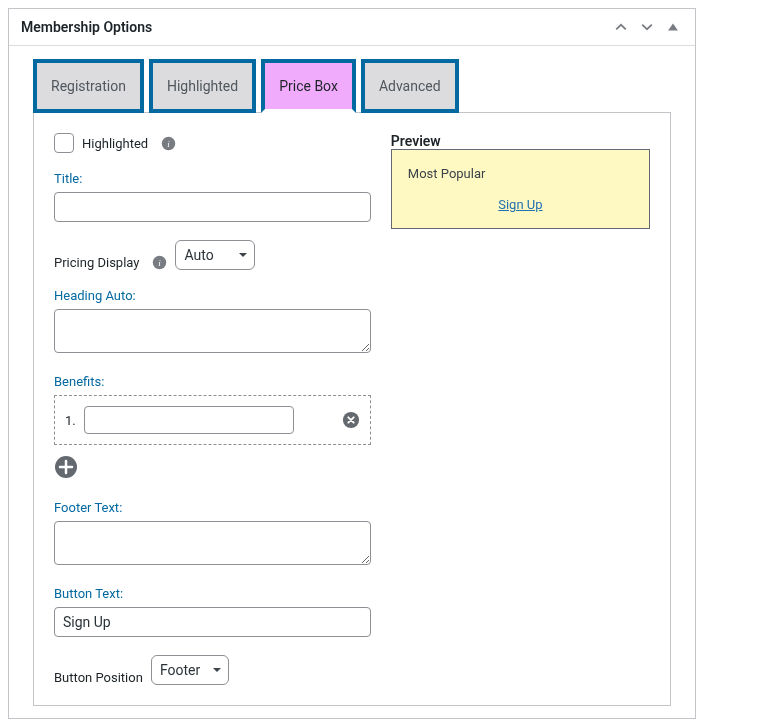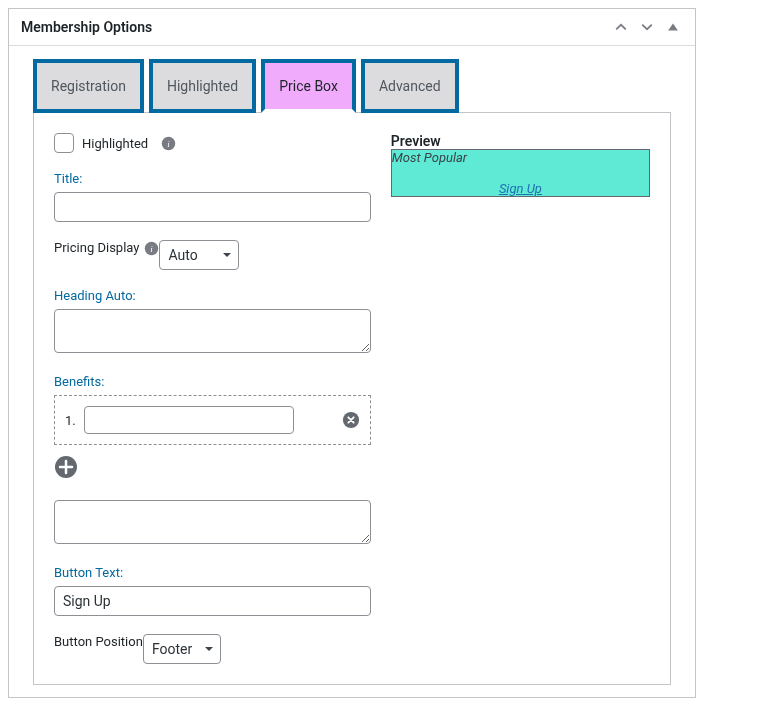--- a/index.html
+++ b/index.html
@@ -110,32 +110,32 @@
       padding: 4px 8px;
       font-size: 14px;
       font-family: inherit;
       background: #fff;
       color: #2c3338;
     }
     input[type="text"].full { width: 100%; height: 30px; }
     textarea.full { width: 100%; height: 44px; resize: both; }
     select { height: 30px; padding-right: 24px; }
     .select-wrap { position: relative; display: inline-block; }
-    .select-wrap select { appearance: none; -webkit-appearance: none; }
+    .select-wrap select { appearance: none; border-radius: 6px; -webkit-appearance: none; }
     .select-wrap .chevron {
       position: absolute;
       right: 6px;
       top: 50%;
       transform: translateY(-50%);
       pointer-events: none;
       width: 12px;
       height: 12px;
       color: #3c434a;
     }
-    .inline-row { display: flex; align-items: flex-start; }
+    .inline-row { display: flex; align-items: flex-end; gap: 8px; }
     .benefits-box {
       border: 1px dashed #8c8f94;
       padding: 10px;
       display: flex;
       align-items: center;
       gap: 8px;
     }
     .benefits-box .num { font-size: 13px; }
     .benefits-box input { flex: 0 0 auto; width: 210px; height: 28px; }
     .benefits-box .spacer { flex: 1; }
@@ -152,22 +152,22 @@
       color: #646970;
       cursor: pointer;
       display: inline-flex;
     }
     .preview-title {
       font-weight: 600;
       font-size: 14px;
     }
     .preview-box {
       border: 1px solid #646970;
-      background: #5eead4;
-      font-style: italic;
+      background: #fef9c3;
+      padding: 16px;
     }
     .preview-box-title {
       font-size: 13px;
       color: #3c434a;
       margin-bottom: 16px;
     }
     .preview-link {
       display: block;
       text-align: center;
       color: #2271b1;
@@ -271,20 +271,21 @@
             </div>
             <span class="add-btn">
               <svg viewBox="0 0 24 24" width="24" height="24" fill="currentColor">
                   <circle cx="12" cy="12" r="11"></circle>
                   <path d="M12 6v12M6 12h12" stroke="#fff" stroke-width="2.5" stroke-linecap="round"></path>
                 </svg>
             </span>
           </div>
 
           <div class="field-row">
+            <label class="field-label">Footer Text:</label>
             <textarea class="full" style=""></textarea>
           </div>
 
           <div class="field-row">
             <label class="field-label">Button Text:</label>
             <input type="text" class="full" value="Sign Up" style="">
           </div>
 
           <div class="field-row inline-row" style="margin-bottom:0;">
             <span>Button Position</span>

